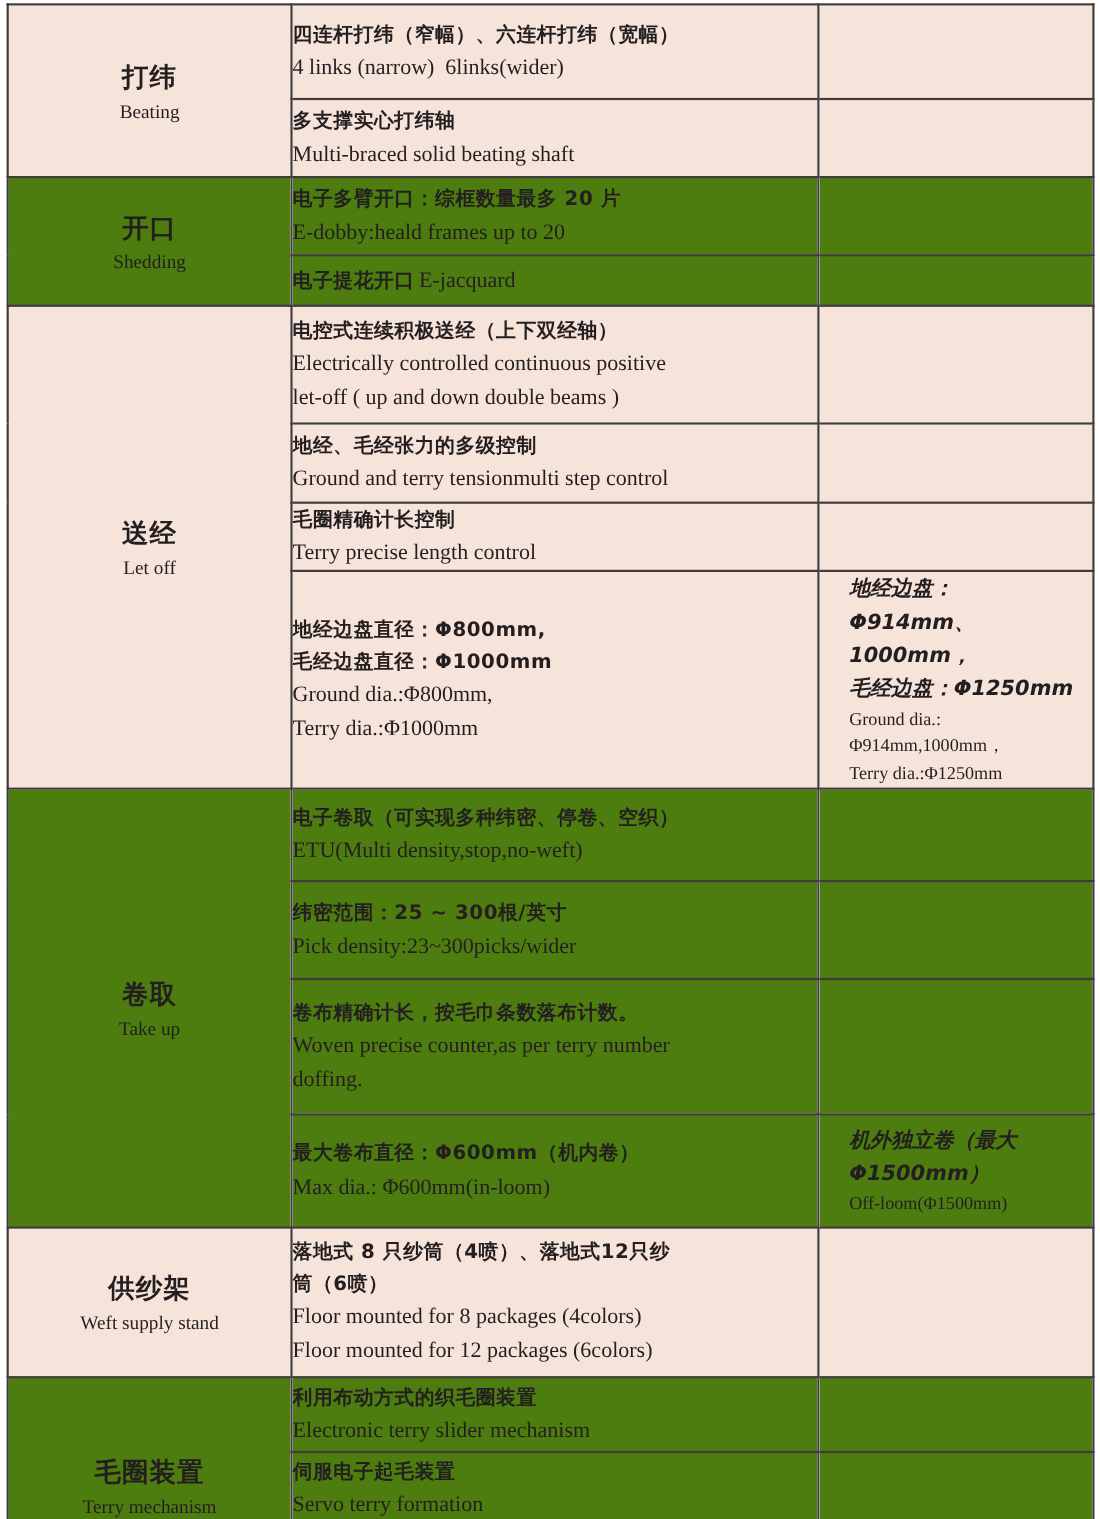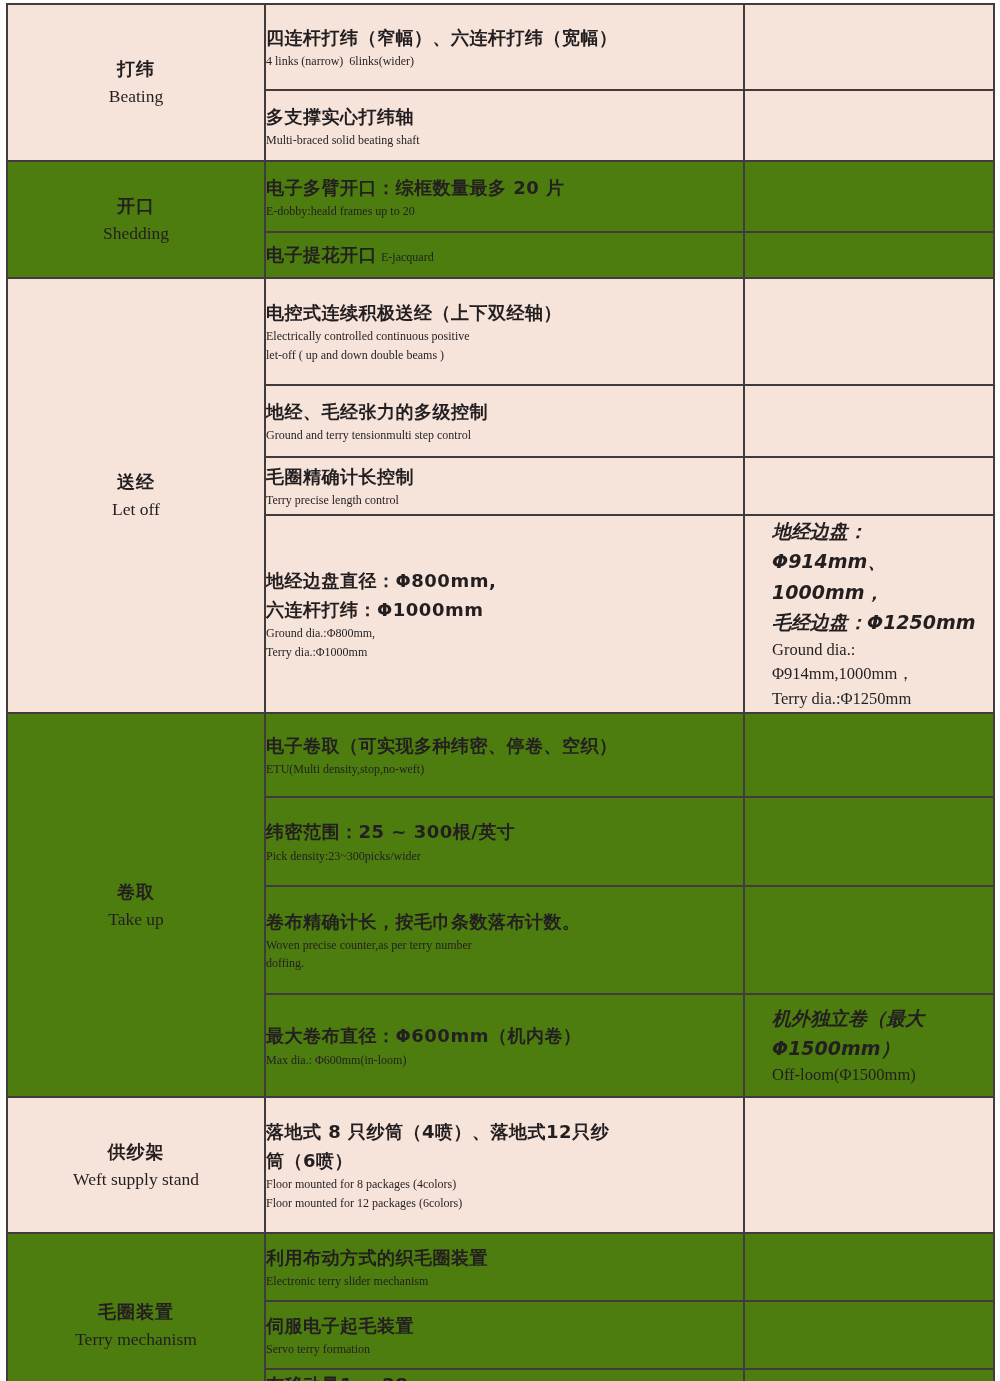--- a/index.html
+++ b/index.html
@@ -32,24 +32,23 @@
     vertical-align: middle;
     padding: 0;
     overflow: hidden;
   }
   tr.pink  td { background: #f6e3da; }
   tr.white td { background: #4d7c0f; }
   
   td.cat { text-align: center; }
   .cat-zh {
     font-weight: bold;
-    font-size: 18px;
+    font-size: 24px;
     line-height: 1.55;
     letter-spacing: 1px;
-    font-family: Liberation Serif, serif;
   }
   .cat-en {
     font-family: "Liberation Serif", serif;
     font-size: 17.5px;
     line-height: 1.4;
   }
   
   td.desc {
     padding-right: 10px;
   }
@@ -60,21 +59,21 @@
   .zh {
     font-weight: bold;
     font-size: 18px;
     line-height: 1.62;
     white-space: pre-wrap;
     letter-spacing: 0.5px;
   }
   .en {
     font-family: "Liberation Serif", serif;
     font-weight: normal;
-    font-size: 12px;
+    font-size: 20px;
     line-height: 1.55;
     white-space: pre-wrap;
     letter-spacing: 0px;
   }
   .note .zh { font-size: 19px; line-height: 1.6; letter-spacing: 0px; font-style: italic; }
   .note .en { font-size: 16.5px; line-height: 1.5; }
   .inline-line .zh { display: inline; }
   .inline-line .en { display: inline; margin-left: 4px; }
 </style>
 </head>
@@ -150,21 +149,21 @@
       <tr class="pink" style="height:58px">
         <td class="desc">
           <div class="zh">毛圈精确计长控制</div>
           <div class="en">Terry precise length control</div>
         </td>
         <td class="note"></td>
       </tr>
       <tr class="pink" style="height:170px">
         <td class="desc">
           <div class="zh">地经边盘直径：Φ800mm,
-六连杆打纬：Φ1000mm</div>
+毛经边盘直径：Φ1000mm</div>
           <div class="en">Ground dia.:Φ800mm,
 Terry dia.:Φ1000mm</div>
         </td>
         <td class="note">
           <div class="zh">地经边盘：
 Φ914mm、1000mm，
 毛经边盘：Φ1250mm</div>
           <div class="en">Ground dia.:
 Φ914mm,1000mm，
 Terry dia.:Φ1250mm</div>
@@ -182,21 +181,21 @@
         </td>
         <td class="note"></td>
       </tr>
       <tr class="white" style="height:89px">
         <td class="desc">
           <div class="zh">纬密范围：25 ~ 300根/英寸</div>
           <div class="en">Pick density:23~300picks/wider</div>
         </td>
         <td class="note"></td>
       </tr>
-      <tr class="white" style="height:108px">
+      <tr class="white" style="height:123px">
         <td class="desc">
           <div class="zh">卷布精确计长，按毛巾条数落布计数。</div>
           <div class="en">Woven precise counter,as per terry number
 doffing.</div>
         </td>
         <td class="note"></td>
       </tr>
       <tr class="white" style="height:103px">
         <td class="desc">
           <div class="zh">最大卷布直径：Φ600mm（机内卷）</div>

